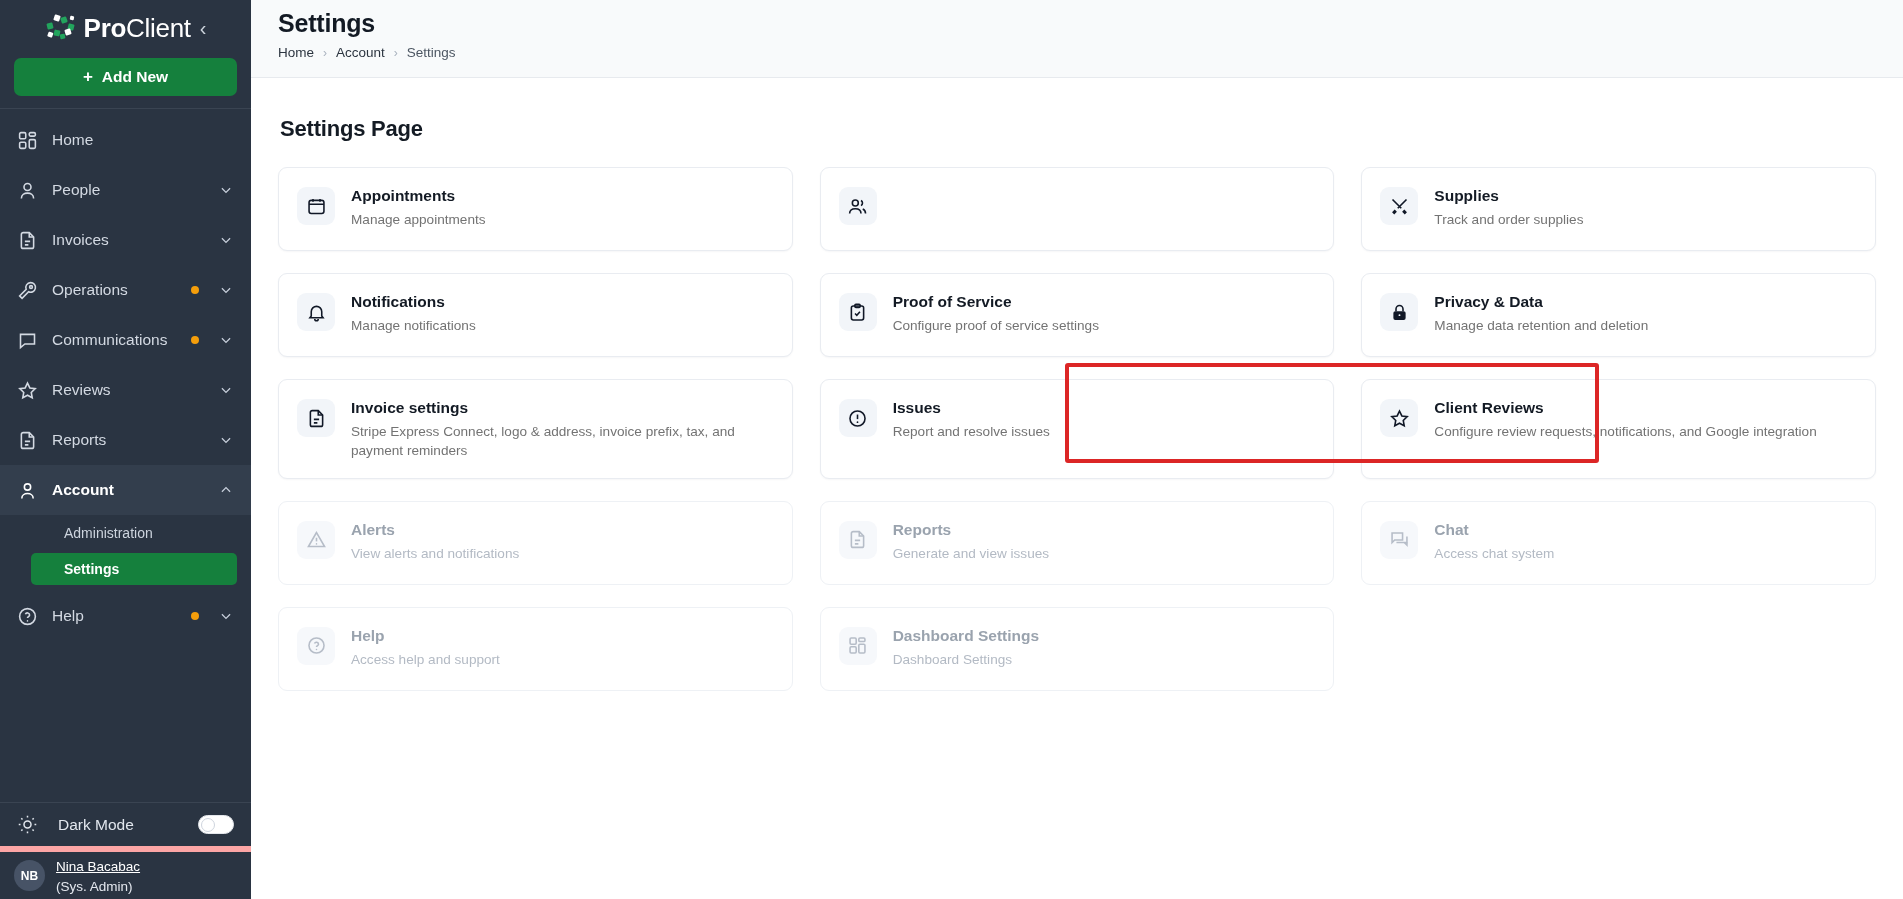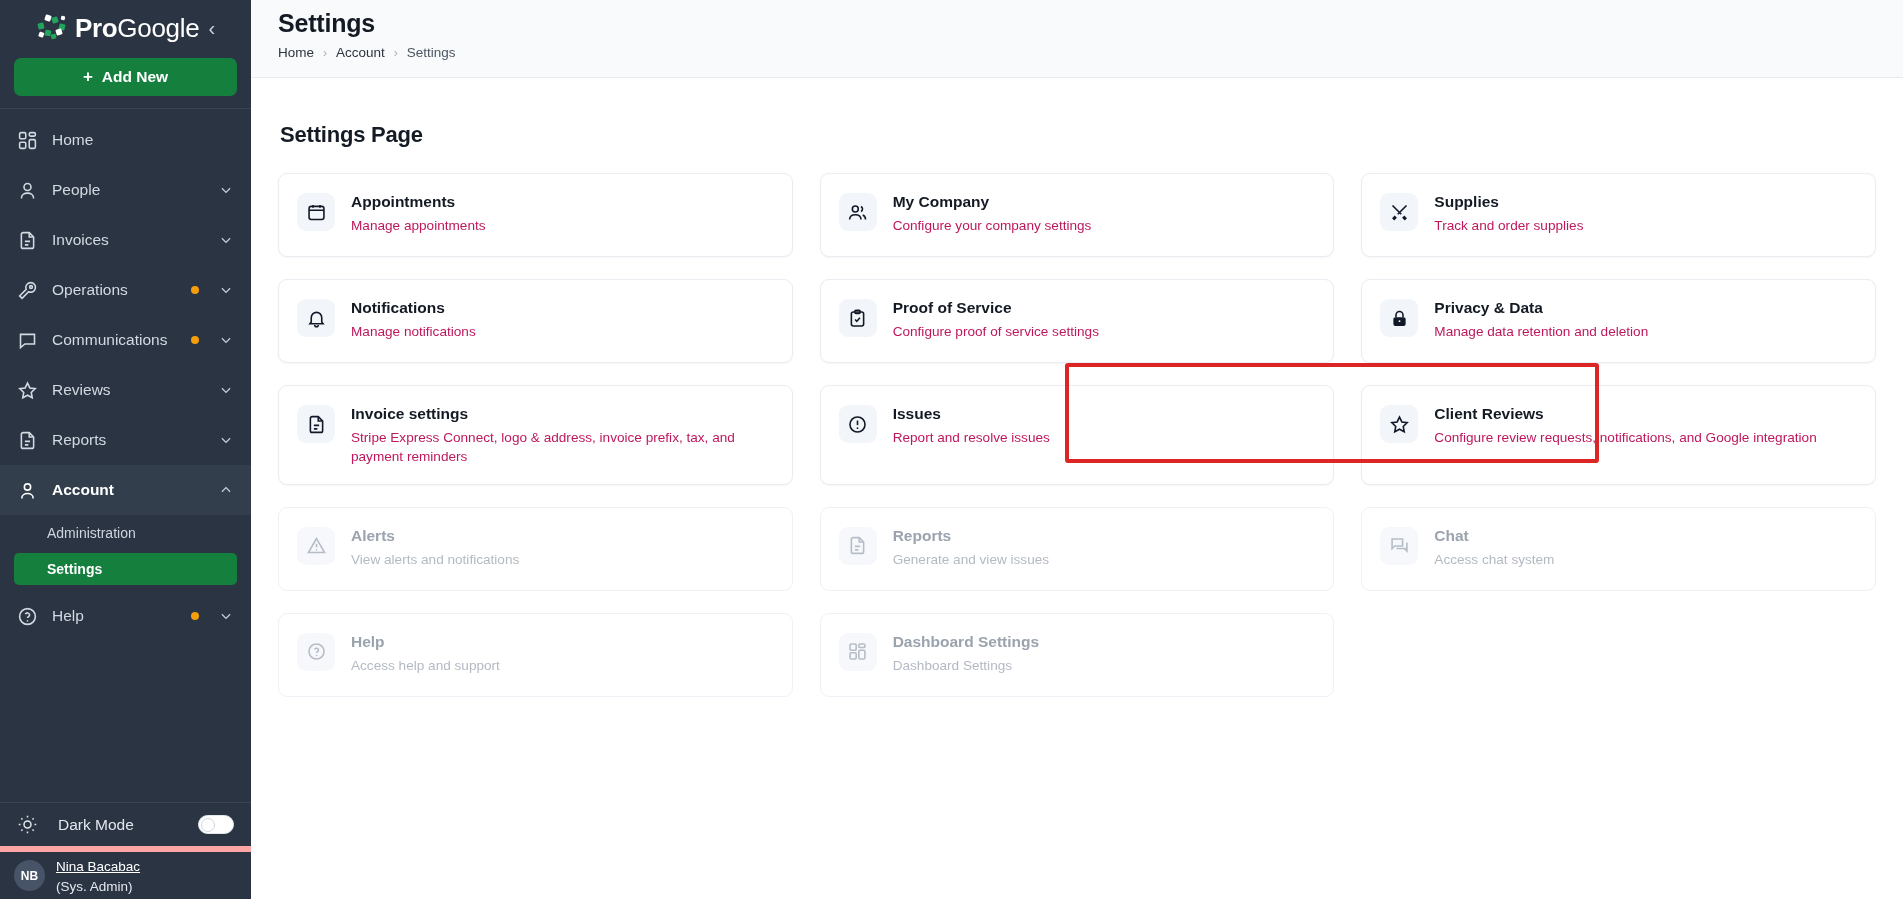--- a/index.html
+++ b/index.html
@@ -61,21 +61,21 @@
   .nav-item .ico svg { width: 21px; height: 21px; display:block; }
   .nav-item .lbl { flex: 1 1 auto; white-space: nowrap; }
   .nav-item .dot {
     width: 8px; height: 8px; border-radius: 50%;
     background: #f59e0b; flex-shrink: 0; margin-right: 6px;
   }
   .nav-item .chev { width: 14px; height: 14px; flex-shrink: 0; color:#c7cedb; }
   .nav-item .chev svg { width: 14px; height: 14px; display:block; }
   .nav-item.active { background: #333e4d; color: #ffffff; font-weight: 700; }
 
-  .subnav { padding: 0 0 2px 0; }
+  .subnav { padding: 0 0 2px 17px; }
   .sub-item {
     height: 32px; margin: 2px 14px 4px 14px;
     display: flex; align-items: center;
     padding-left: 33px;
     border-radius: 5px;
     font-size: 14px; color: #cdd4de;
     cursor: pointer;
   }
   .sub-item.selected { background: #15803d; color: #ffffff; font-weight: 700; }
 
@@ -123,21 +123,21 @@
     padding: 9px 0 0 27px;
     flex-shrink: 0;
   }
   .topbar h1 { font-size: 25px; font-weight: 700; color: #131a24; letter-spacing: -0.2px; }
   .crumbs { display: flex; align-items: center; gap: 9px; margin-top: 7px; font-size: 13.5px; }
   .crumbs .c { color: #2c3540; }
   .crumbs .c.last { color: #4c5662; }
   .crumbs .sep { color: #aab3bf; font-size: 12px; }
 
   .content { flex: 1 1 auto; padding: 26px 27px 0 27px; overflow: hidden; position: relative; }
-  .page-title { font-size: 22px; font-weight: 700; color: #141b24; margin: 18px 0 25px 2px; letter-spacing: -0.2px; }
+  .page-title { font-size: 22px; font-weight: 700; color: #141b24; margin: 12px 0 25px 2px; letter-spacing: -0.2px; }
 
   .grid {
     display: grid;
     grid-template-columns: repeat(3, 1fr);
     gap: 22px 27px;
   }
   .card {
     background: #ffffff;
     border: 1px solid #e9ecf1;
     border-radius: 9px;
@@ -151,21 +151,21 @@
   .card-ico {
     width: 38px; height: 38px; border-radius: 9px;
     background: #f2f5f9; flex-shrink: 0;
     display: flex; align-items: center; justify-content: center;
     color: #111827;
     margin-top: 2px;
   }
   .card-ico svg { width: 21px; height: 21px; display: block; }
   .card-txt { min-width: 0; padding-top: 1px; }
   .card-title { font-size: 15.5px; font-weight: 700; color: #131a24; line-height: 1.3; }
-  .card-sub { font-size: 13.6px; color: #be185d; margin-top: 4px; line-height: 1.42; }
+  .card-sub { font-size: 13.6px; color: #737373; margin-top: 4px; line-height: 1.42; }
 
   .card.disabled { cursor: default; box-shadow: none; border-color: #eef1f5; }
   .card.disabled .card-ico { background: #f6f8fb; color: #b6bdc8; }
   .card.disabled .card-title { color: #9aa3ae; }
   .card.disabled .card-sub { color: #b3bac4; }
 
   
   .annot {
     position: absolute;
     left: 814px; top: 285px;
@@ -194,21 +194,21 @@
             <rect x="15" y="21" width="5" height="5" rx="1" transform="rotate(-10 17 23)"></rect>
           </g>
           <g fill="#ffffff">
             <rect x="9" y="2" width="6" height="6" rx="1" transform="rotate(18 12 5)"></rect>
             <rect x="20" y="16" width="6" height="6" rx="1" transform="rotate(-16 23 19)"></rect>
             <rect x="3" y="19" width="5" height="5" rx="1" transform="rotate(20 5 21)"></rect>
             <rect x="25" y="3" width="4" height="4" rx="1" transform="rotate(10 27 5)"></rect>
           </g>
         </svg>
       </span>
-      <span class="brand-text"><span>Pro</span><span class="thin">Google</span></span>
+      <span class="brand-text"><span>Pro</span><span class="thin">Client</span></span>
       <span class="brand-collapse">‹</span>
     </div>
 
     <div class="addnew-wrap">
       <button class="addnew">
         <span class="plus">+</span>
         <span>Add New</span>
       </button>
     </div>
     <div class="navsep"></div>
@@ -416,24 +416,20 @@
         </div>
 
         <div class="card">
           <span class="card-ico">
               <svg viewBox="0 0 24 24" fill="none" stroke="currentColor" stroke-width="1.8">
                 <circle cx="9.5" cy="8" r="3.4"></circle>
                 <path d="M3 20c0-3.6 3-5.5 6.5-5.5S16 16.4 16 20"></path>
                 <path d="M16 5.2a3.3 3.3 0 0 1 0 5.8M18 14.8c2 .8 3.2 2.5 3.2 5.2"></path>
               </svg>
             </span>
-          <span class="card-txt">
-            <span class="card-title">My Company</span>
-            <span class="card-sub" style="display:block">Configure your company settings</span>
-          </span>
         </div>
 
         <div class="card">
           <span class="card-ico">
               <svg viewBox="0 0 24 24" fill="none" stroke="currentColor" stroke-width="1.9">
                 <path d="M4 4l10 10M20 4L10 14"></path>
                 <path d="M3.5 18.5l3-3 2.5 2.5-3 3zM20.5 18.5l-3-3-2.5 2.5 3 3z" fill="currentColor" stroke="none"></path>
               </svg>
             </span>
           <span class="card-txt">

